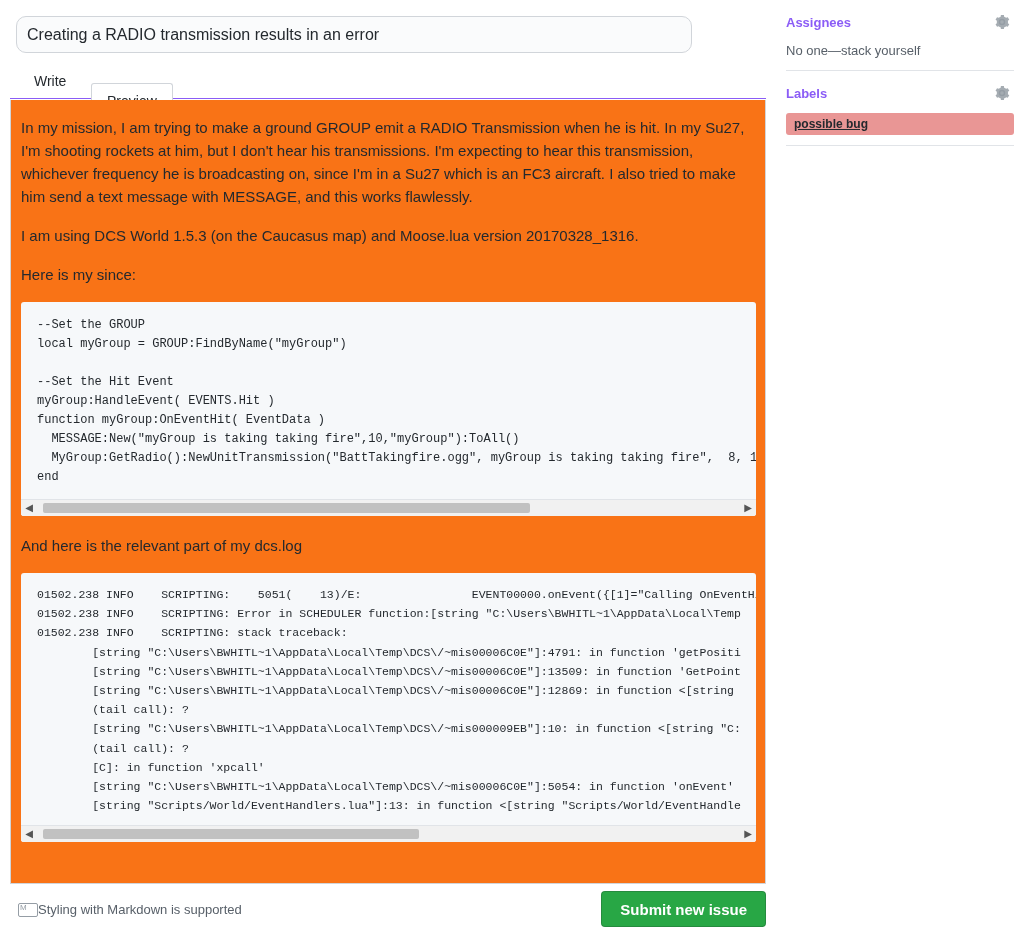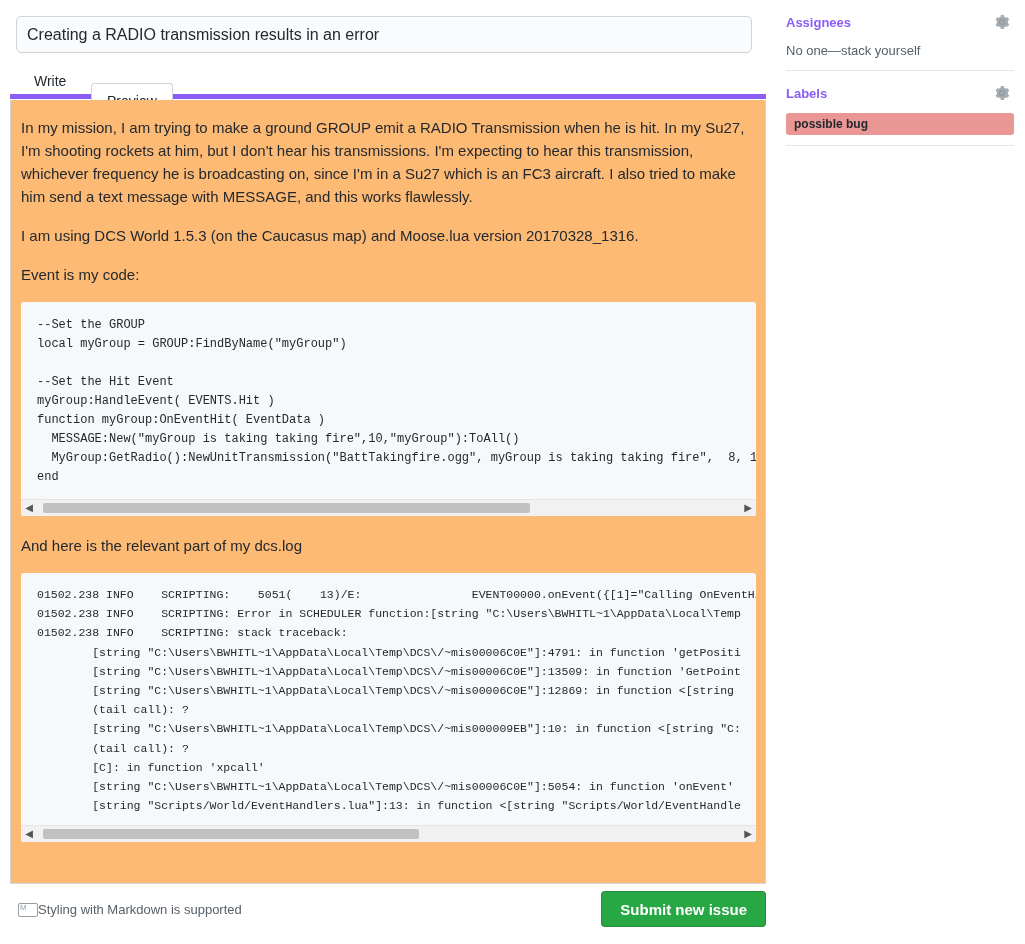--- a/index.html
+++ b/index.html
@@ -24,40 +24,40 @@
     top: 0;
     width: 766px;
     height: 944px;
     box-sizing: border-box;
   }
 
   .issue-title-box {
     position: absolute;
     left: 16px;
     top: 16px;
-    width: 736px;
+    width: 676px;
     height: 37px;
     box-sizing: border-box;
     border: 1px solid #d1d5da;
-    border-radius: 5px;
+    border-radius: 10px;
     background: #fafbfc;
     padding: 15px 10px;
     font-size: 16px;
     color: #24292e;
     line-height: 21px;
     outline: none;
   }
 
   .tabs {
     position: absolute;
     left: 10px;
     top: 63px;
     width: 756px;
     height: 36px;
-    border-bottom: 5px solid #8b5cf6;
+    border-bottom: 1px solid #8b5cf6;
     box-sizing: border-box;
   }
   .tab {
     position: absolute;
     top: 0;
     height: 35px;
     box-sizing: border-box;
     font-size: 14px;
     line-height: 35px;
     padding: 0 15px;
@@ -79,21 +79,21 @@
 
   .preview-body {
     position: absolute;
     left: 10px;
     top: 100px;
     width: 756px;
     bottom: 60px;
     box-sizing: border-box;
     border: 1px solid #d1d5da;
     border-top: none;
-    background: #fdba74;
+    background: #f97316;
     padding: 0;
     overflow: hidden;
   }
 
   .prose {
     position: absolute;
     left: 10px;
     top: 16px;
     width: 735px;
   }
@@ -246,20 +246,21 @@
   }
   .label-chip {
     display: block;
     background: #e99695;
     color: #24292e;
     font-size: 12px;
     font-weight: bold;
     padding: 4px 8px;
     border-radius: 3px;
     margin-top: 10px;
+    text-decoration: underline;
   }
 </style>
 </head>
 <body>
 
 <div id="page">
 
   <div class="left-col">
 
     <input class="issue-title-box" type="text" value="Creating a RADIO transmission results in an error" placeholder="Title" style="">
@@ -270,21 +271,21 @@
     </div>
 
     <div class="preview-body">
       <div class="prose">
 
         <p>In my mission, I am trying to make a ground GROUP emit a RADIO Transmission when he is hit. In my Su27, I'm shooting rockets at him, but I don't hear his transmissions.
 I'm expecting to hear this transmission, whichever frequency he is broadcasting on, since I'm in a Su27 which is an FC3 aircraft. I also tried to make him send a text message with MESSAGE, and this works flawlessly.</p>
 
         <p>I am using DCS World 1.5.3 (on the Caucasus map) and Moose.lua version 20170328_1316.</p>
 
-        <p>Event is my code:</p>
+        <p>Here is my since:</p>
 
         <div class="codebox">
           <pre>--Set the GROUP
 local myGroup = GROUP:FindByName("myGroup")
 
 --Set the Hit Event
 myGroup:HandleEvent( EVENTS.Hit )
 function myGroup:OnEventHit( EventData )
   MESSAGE:New("myGroup is taking taking fire",10,"myGroup"):ToAll()
   MyGroup:GetRadio():NewUnitTransmission("BattTakingfire.ogg", myGroup is taking taking fire",  8, 122

